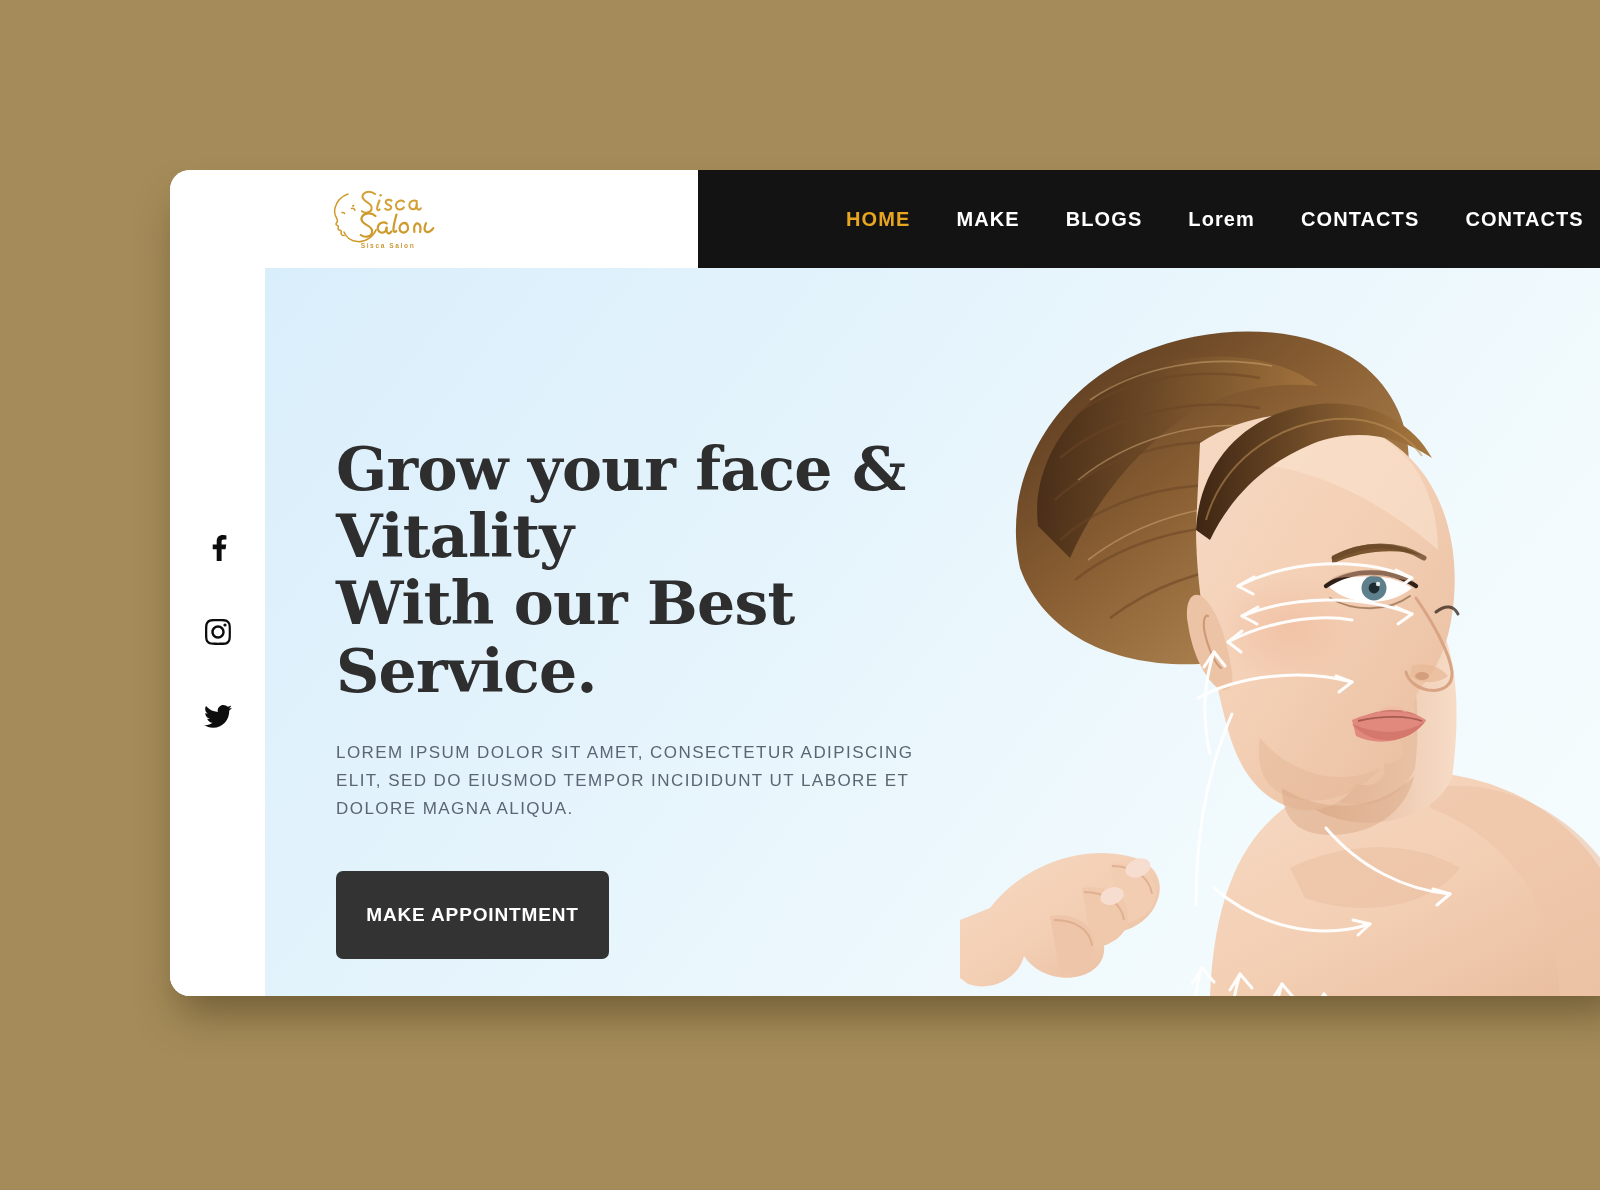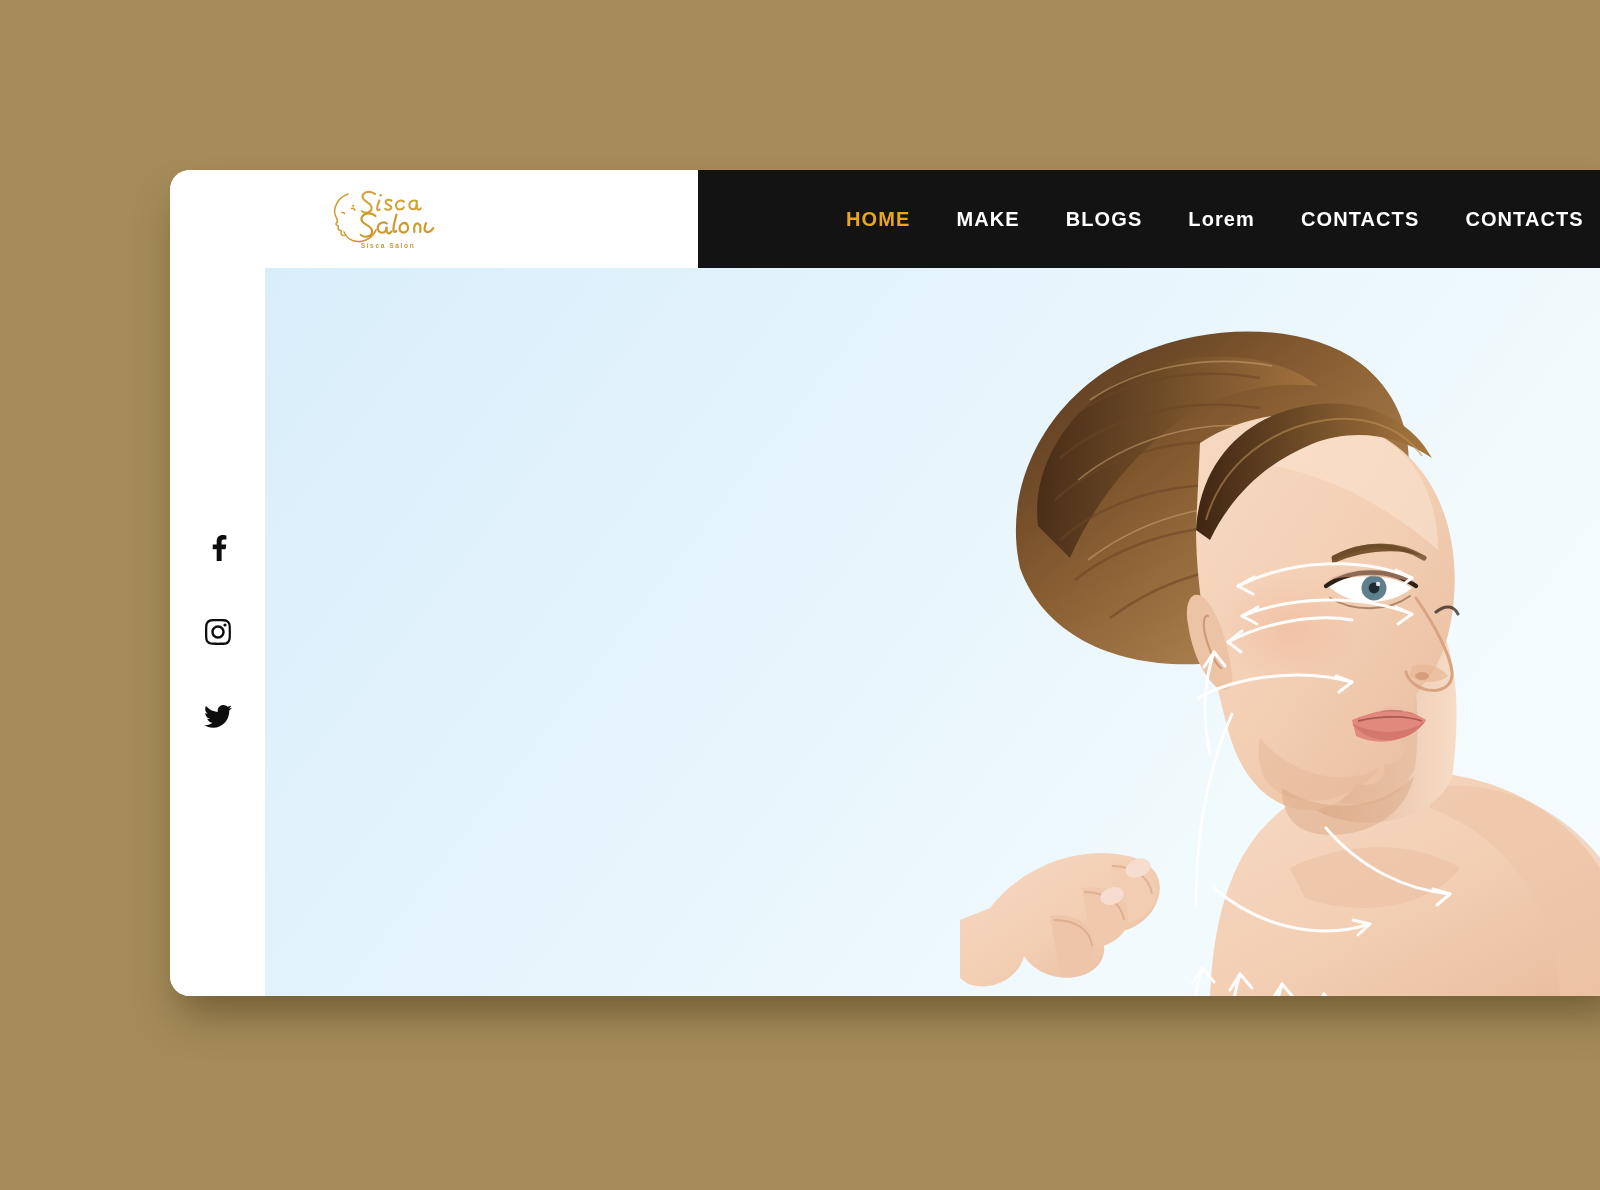--- a/index.html
+++ b/index.html
@@ -373,15 +373,21 @@
               <path d="M392 736 l-16 -6 M392 736 l-13 10"></path>
               <path d="M206 800 C258 772 330 762 396 774"></path>
               <path d="M396 774 l-16 -6 M396 774 l-13 10"></path>
               <path d="M206 836 C258 810 330 800 396 812"></path>
               <path d="M396 812 l-16 -6 M396 812 l-13 10"></path>
             </g>
           </g>
         </svg>
       </div>
 
+      <div id="hero-copy">
+        <h1 id="hero-title">Grow your face &amp; Vitality
+With our Best Service.</h1>
+        <p id="hero-sub">Lorem ipsum dolor sit amet, consectetur adipiscing elit, sed do eiusmod tempor incididunt ut labore et dolore magna aliqua.</p>
+        <button id="cta-button">MAKE APPOINTMENT</button>
+      </div>
     </section>
   </div>
 </div>
 
 </body></html>

